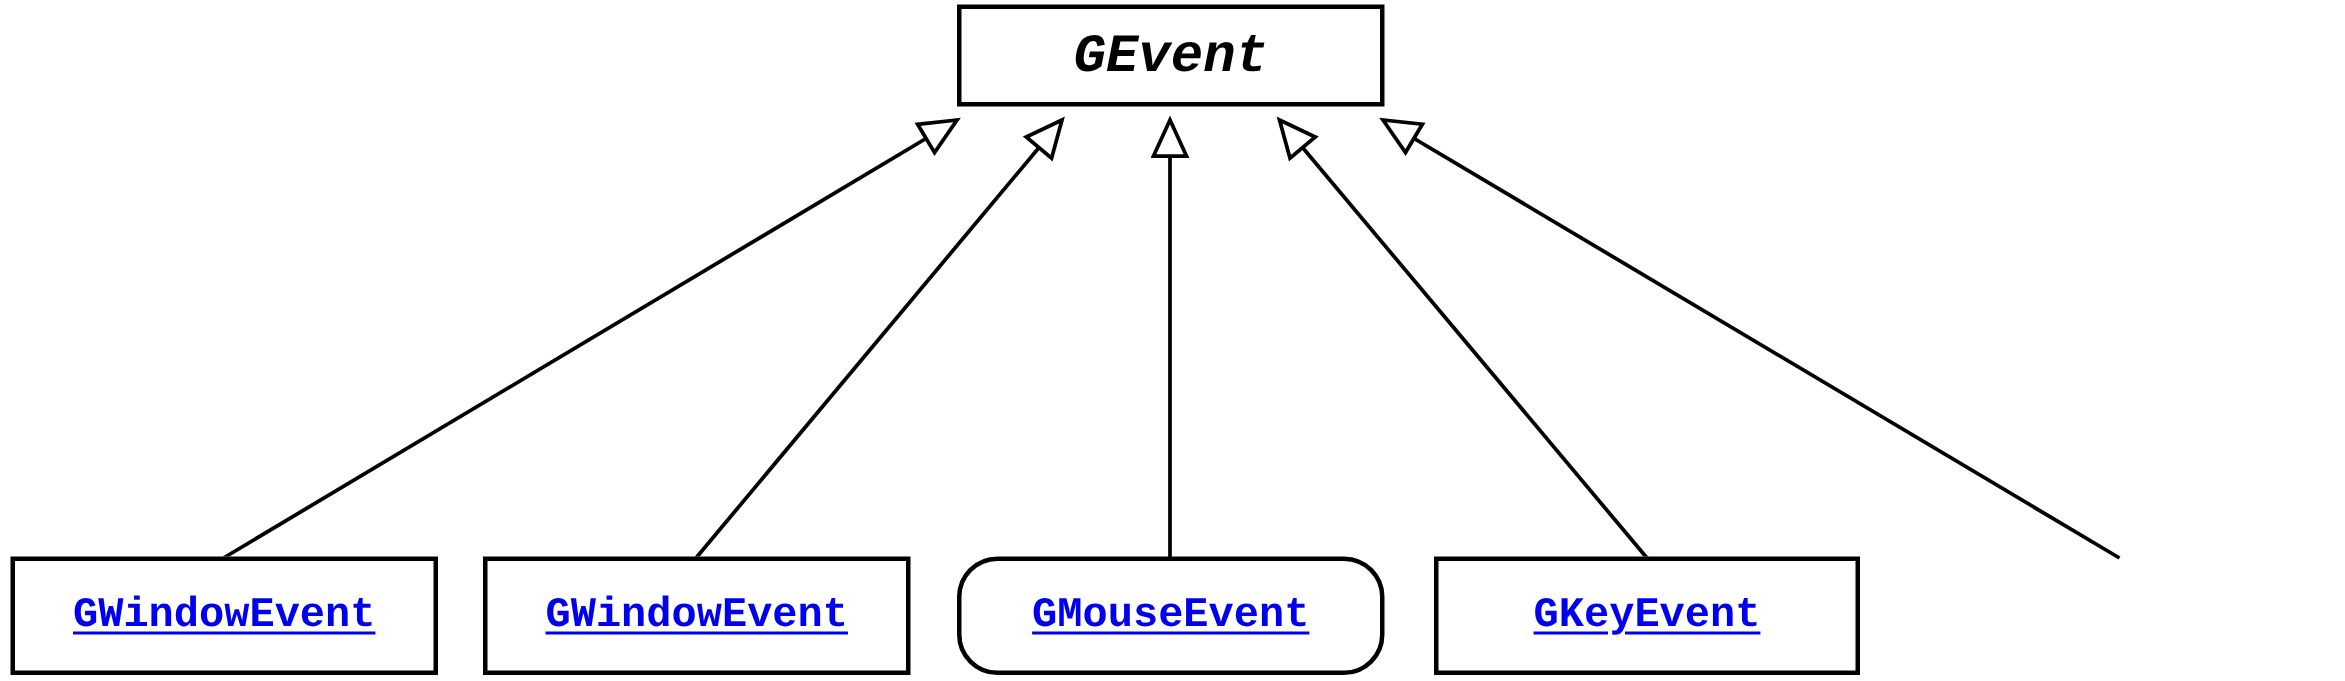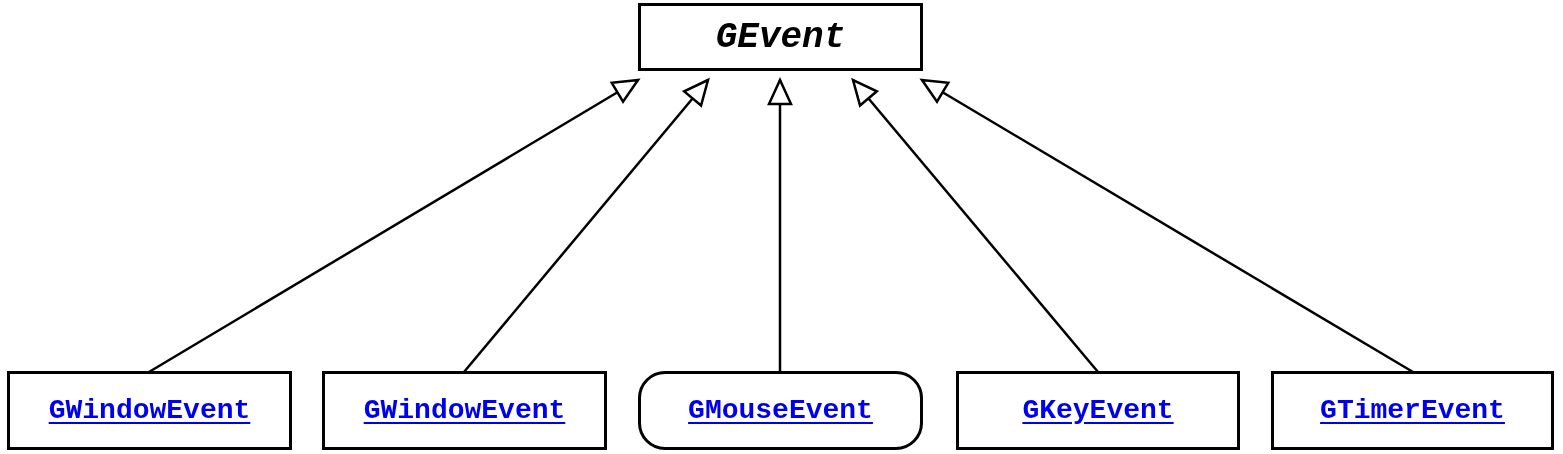--- a/index.html
+++ b/index.html
@@ -95,17 +95,14 @@
   </div>
 
   <div class="class-box child-box child-3">
     <span class="child-label">GMouseEvent</span>
   </div>
 
   <div class="class-box child-box child-4">
     <span class="child-label">GKeyEvent</span>
   </div>
 
-  <div class="class-box child-box child-5">
-    <span class="child-label">GTimerEvent</span>
-  </div>
 
 </div>
 
 </body></html>

